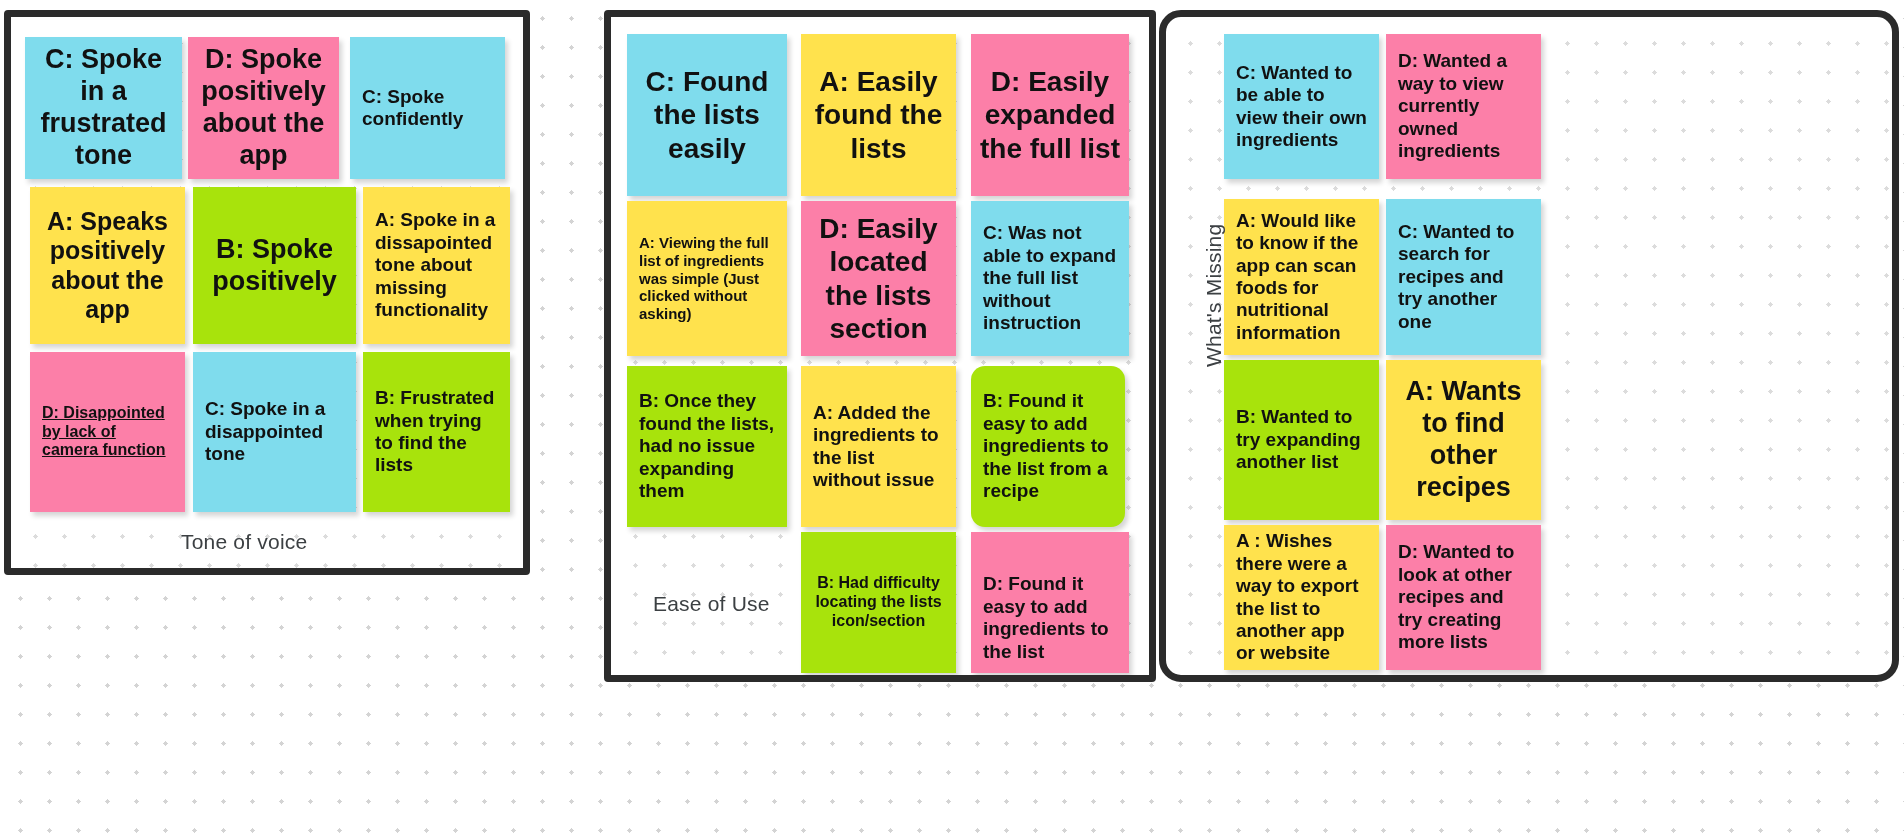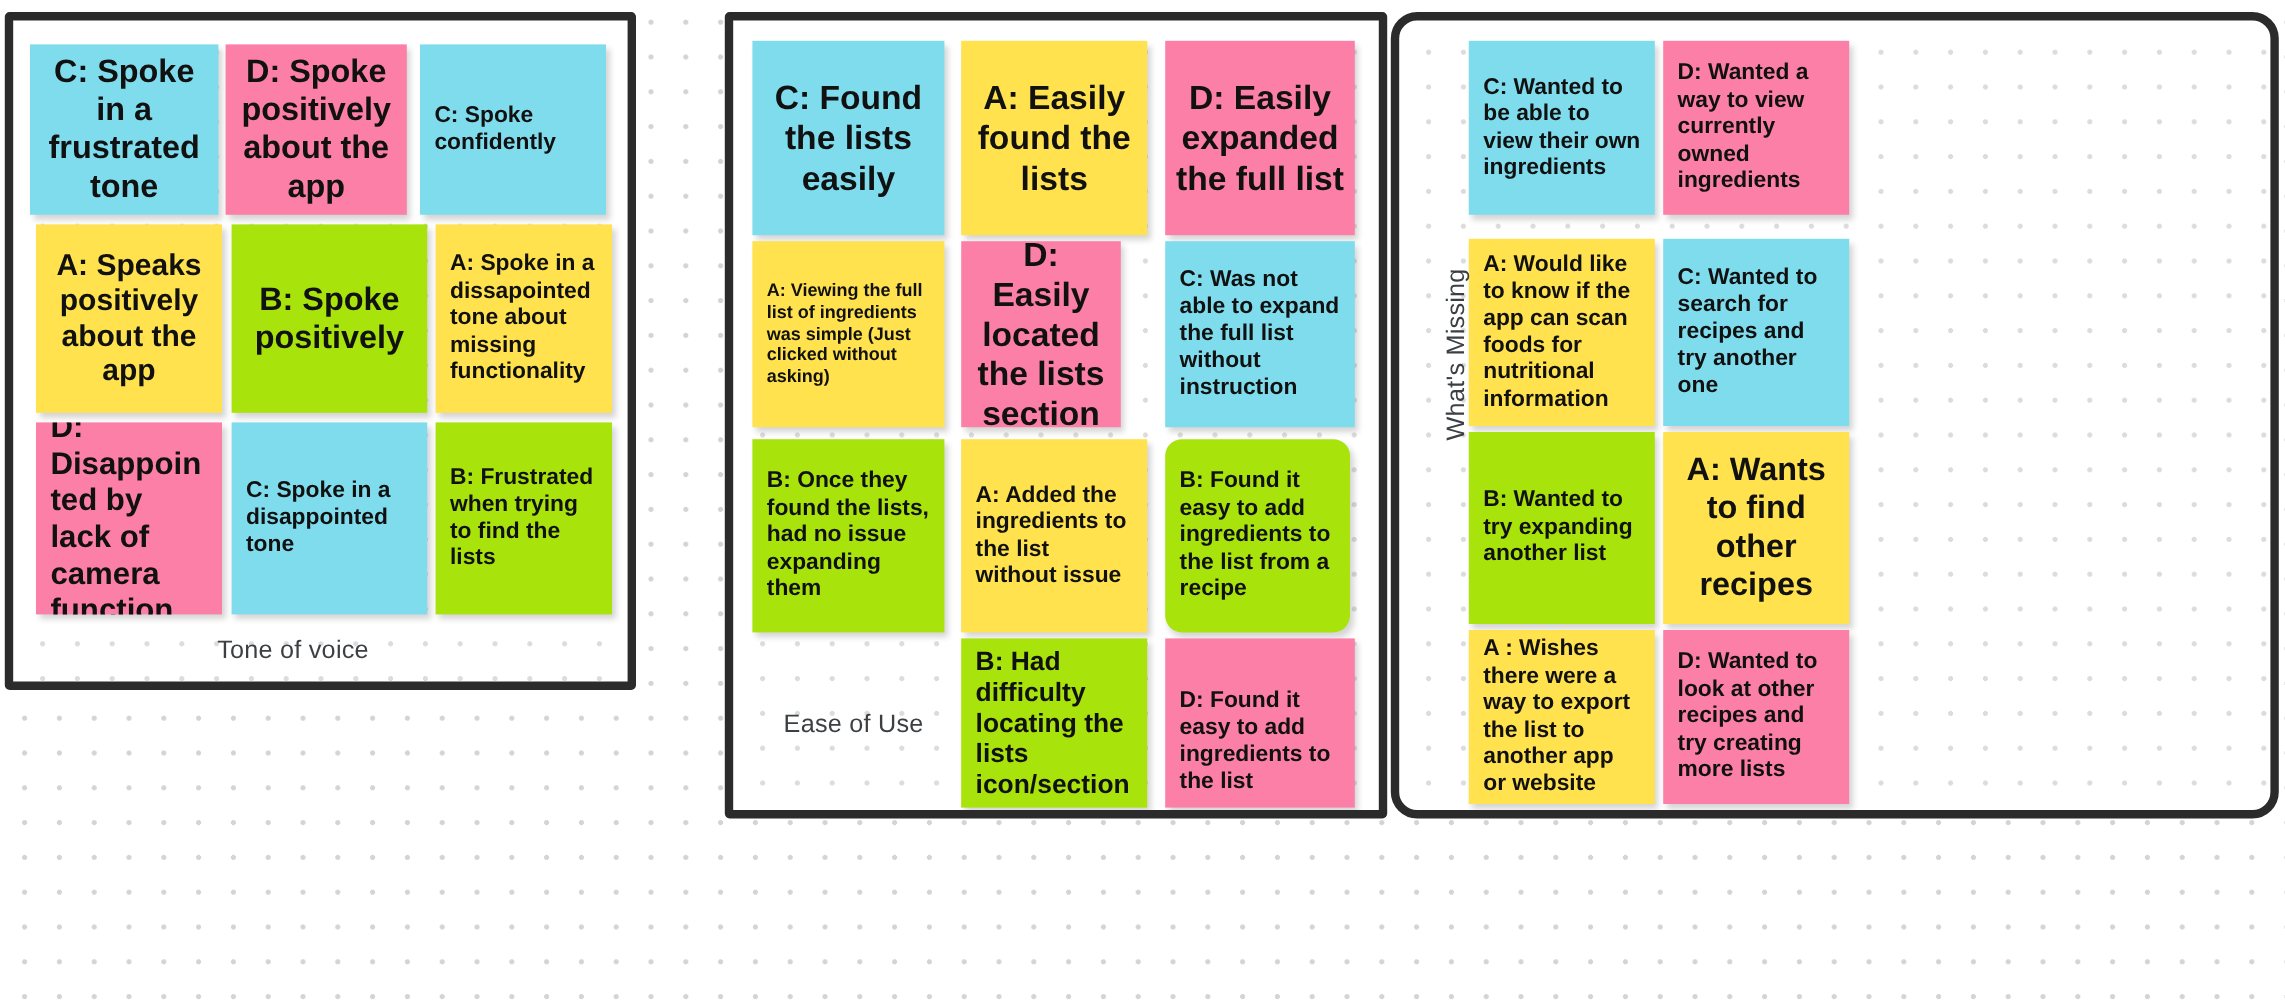--- a/index.html
+++ b/index.html
@@ -109,21 +109,21 @@
 
       <div class="note green center" style="left:182px; top:170px; width:163px; height:157px; padding:8px;">
         <span class="txt" style="font-size:27px;">B: Spoke positively</span>
       </div>
 
       <div class="note yellow left" style="left:352px; top:170px; width:147px; height:157px; padding:10px 12px;">
         <span class="txt" style="font-size:19px;">A: Spoke in a dissapointed tone about missing functionality</span>
       </div>
 
       <div class="note pink left" style="left:19px; top:335px; width:155px; height:160px; padding:10px 12px;">
-        <span class="txt" style="font-size:26px;">D: Disappointed by lack of camera function</span>
+        <span class="txt" style="font-size:16px;text-decoration:underline;">D: Disappointed by lack of camera function</span>
       </div>
 
       <div class="note blue left" style="left:182px; top:335px; width:163px; height:160px; padding:10px 12px;">
         <span class="txt" style="font-size:19px;">C: Spoke in a disappointed tone</span>
       </div>
 
       <div class="note green left" style="left:352px; top:335px; width:147px; height:160px; padding:10px 12px;">
         <span class="txt" style="font-size:19px;">B: Frustrated when trying to find the lists</span>
       </div>
 
@@ -143,42 +143,42 @@
       </div>
 
       <div class="note pink center" style="left:360px; top:17px; width:158px; height:162px; padding:8px;">
         <span class="txt" style="font-size:28px;">D: Easily expanded the full list</span>
       </div>
 
       <div class="note yellow left" style="left:16px; top:184px; width:160px; height:155px; padding:10px 12px;">
         <span class="txt" style="font-size:15px;">A: Viewing the full list of ingredients was simple (Just clicked without asking)</span>
       </div>
 
-      <div class="note pink center" style="left:190px; top:184px; width:133px; height:155px; padding:8px;">
+      <div class="note pink center" style="left:190px; top:184px; width:155px; height:155px; padding:8px;">
         <span class="txt" style="font-size:28px;">D: Easily located the lists section</span>
       </div>
 
       <div class="note blue left" style="left:360px; top:184px; width:158px; height:155px; padding:10px 12px;">
         <span class="txt" style="font-size:19px;">C: Was not able to expand the full list without instruction</span>
       </div>
 
       <div class="note green left" style="left:16px; top:349px; width:160px; height:161px; padding:10px 12px;">
         <span class="txt" style="font-size:19px;">B: Once they found the lists, had no issue expanding them</span>
       </div>
 
       <div class="note yellow left" style="left:190px; top:349px; width:155px; height:161px; padding:10px 12px;">
         <span class="txt" style="font-size:19px;">A: Added the ingredients to the list without issue</span>
       </div>
 
       <div class="note green left" style="left:360px; top:349px; width:154px; height:161px; padding:26px 12px;border-radius:14px;">
         <span class="txt" style="font-size:19px;">B: Found it easy to add ingredients to the list from a recipe</span>
       </div>
 
       <div class="note green left" style="left:190px; top:515px; width:155px; height:141px; padding:10px 12px;">
-        <span class="txt" style="font-size:22px;">B: Had difficulty locating the lists icon/section</span>
+        <span class="txt" style="font-size:16px;text-align:center;">B: Had difficulty locating the lists icon/section</span>
       </div>
 
       <div class="note pink left" style="left:360px; top:515px; width:158px; height:141px; padding:10px 12px;align-items:flex-end;">
         <span class="txt" style="font-size:19px;">D: Found it easy to add ingredients to the list</span>
       </div>
 
       <div class="frame-label" style="left:42px; top:575px;">Ease of Use</div>
     </div>
   </div>
 

